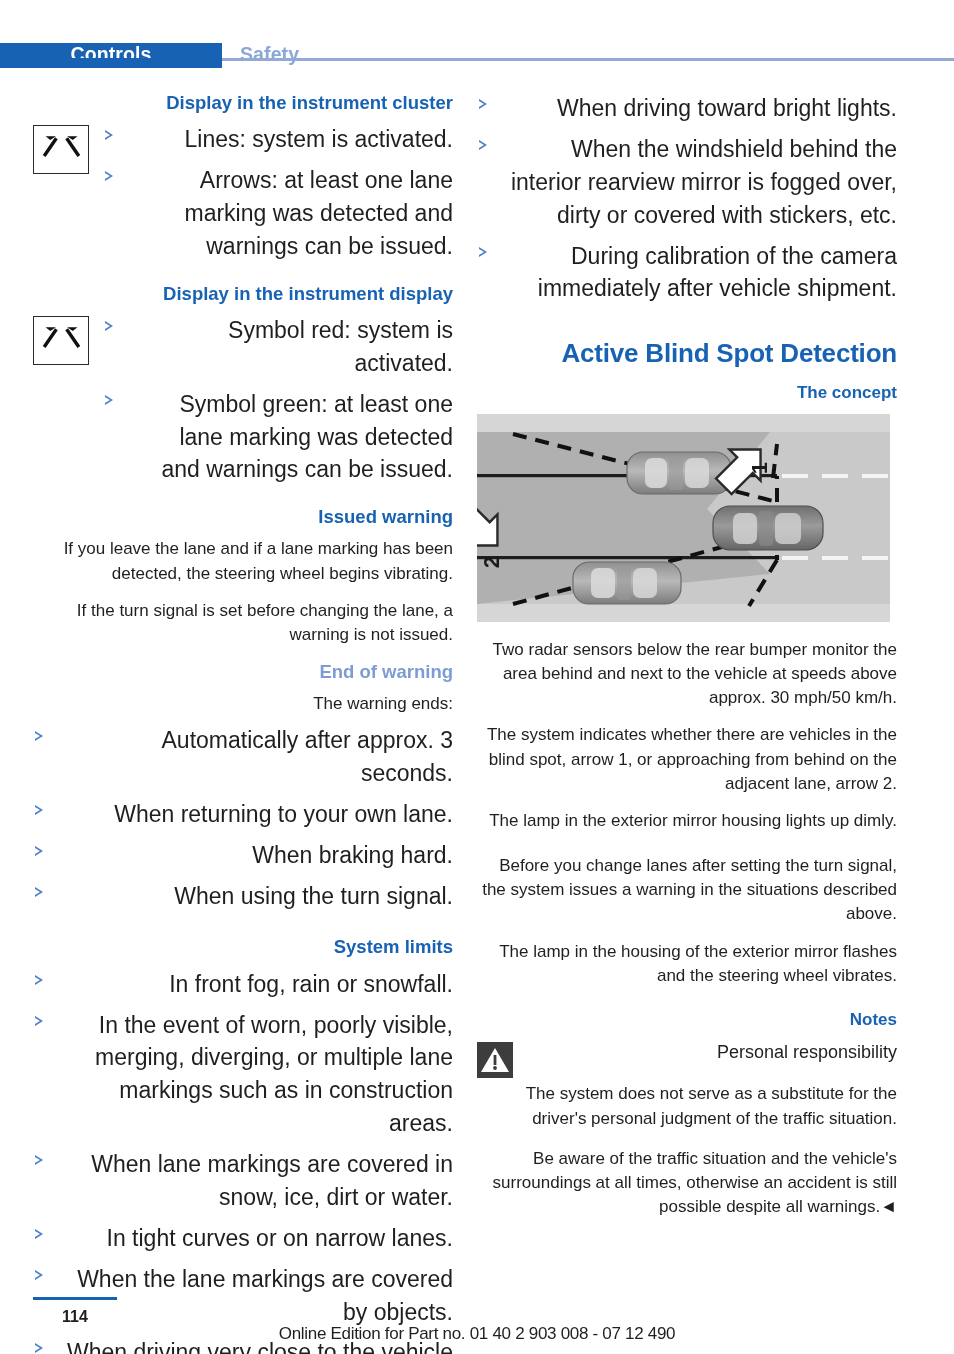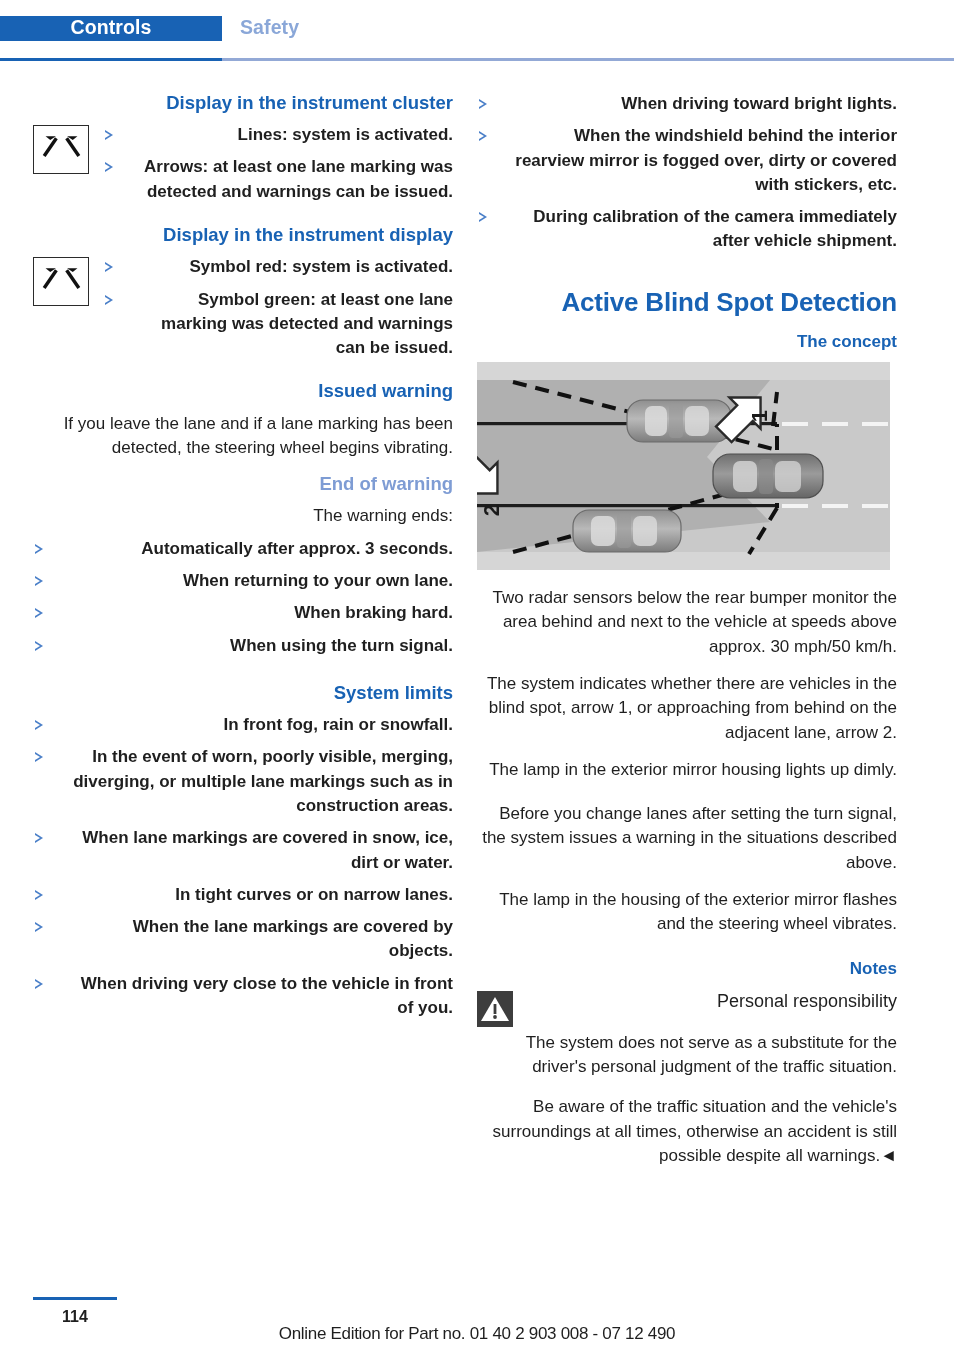--- a/index.html
+++ b/index.html
@@ -10,24 +10,24 @@
     background: #ffffff;
     font-family: "Liberation Sans", sans-serif;
     color: #1a1a1a;
     position: relative;
     overflow: hidden;
   }
 
   
   .tabbar {
     position: absolute;
-    left: 0; top: 16px;
+    left: 0; top: 32px;
     width: 944px; height: 36px;
     display: flex;
-    align-items: flex-start;
+    align-items: flex-end;
   }
   .tab {
     display: flex; align-items: center; justify-content: center;
     font-size: 19.5px; font-weight: bold;
     letter-spacing: 0.1px;
   }
   .tab-active {
     width: 222px;
     background: #1862b4;
     color: #ffffff;
@@ -91,25 +91,24 @@
     margin: 0 0 13px 0;
     color: #1f1f1f;
   }
   p.body.tight { margin-bottom: 8px; }
 
   
   ul.bullets { list-style: none; margin: 0 0 13px 0; padding: 0; }
   ul.bullets li {
     position: relative;
     padding-left: 33px;
-    font-size: 17px;
+    font-size: 23px;
     line-height: 1.43;
     margin-bottom: 8px;
     color: #1f1f1f;
-    font-weight: bold;
   }
   ul.bullets li:last-child { margin-bottom: 0; }
   .tri {
     position: absolute;
     left: 2px; top: 7px;
     width: 0; height: 0;
     border-top: 5px solid transparent;
     border-bottom: 5px solid transparent;
     border-left: 8px solid #4a7fc8;
   }
@@ -243,20 +242,21 @@
       </svg>
     </div>
     <ul class="bullets">
       <li><span class="tri"></span><span>Symbol red: system is activated.</span></li>
       <li><span class="tri"></span><span>Symbol green: at least one lane marking was detected and warnings can be issued.</span></li>
     </ul>
   </div>
 
   <h2 class="sec">Issued warning</h2>
   <p class="body">If you leave the lane and if a lane marking has been detected, the steering wheel begins vibrating.</p>
+  <p class="body">If the turn signal is set before changing the lane, a warning is not issued.</p>
 
   <h2 class="sec muted">End of warning</h2>
   <p class="body tight">The warning ends:</p>
   <ul class="bullets">
     <li><span class="tri"></span><span>Automatically after approx. 3 seconds.</span></li>
     <li><span class="tri"></span><span>When returning to your own lane.</span></li>
     <li><span class="tri"></span><span>When braking hard.</span></li>
     <li><span class="tri"></span><span>When using the turn signal.</span></li>
   </ul>
 

